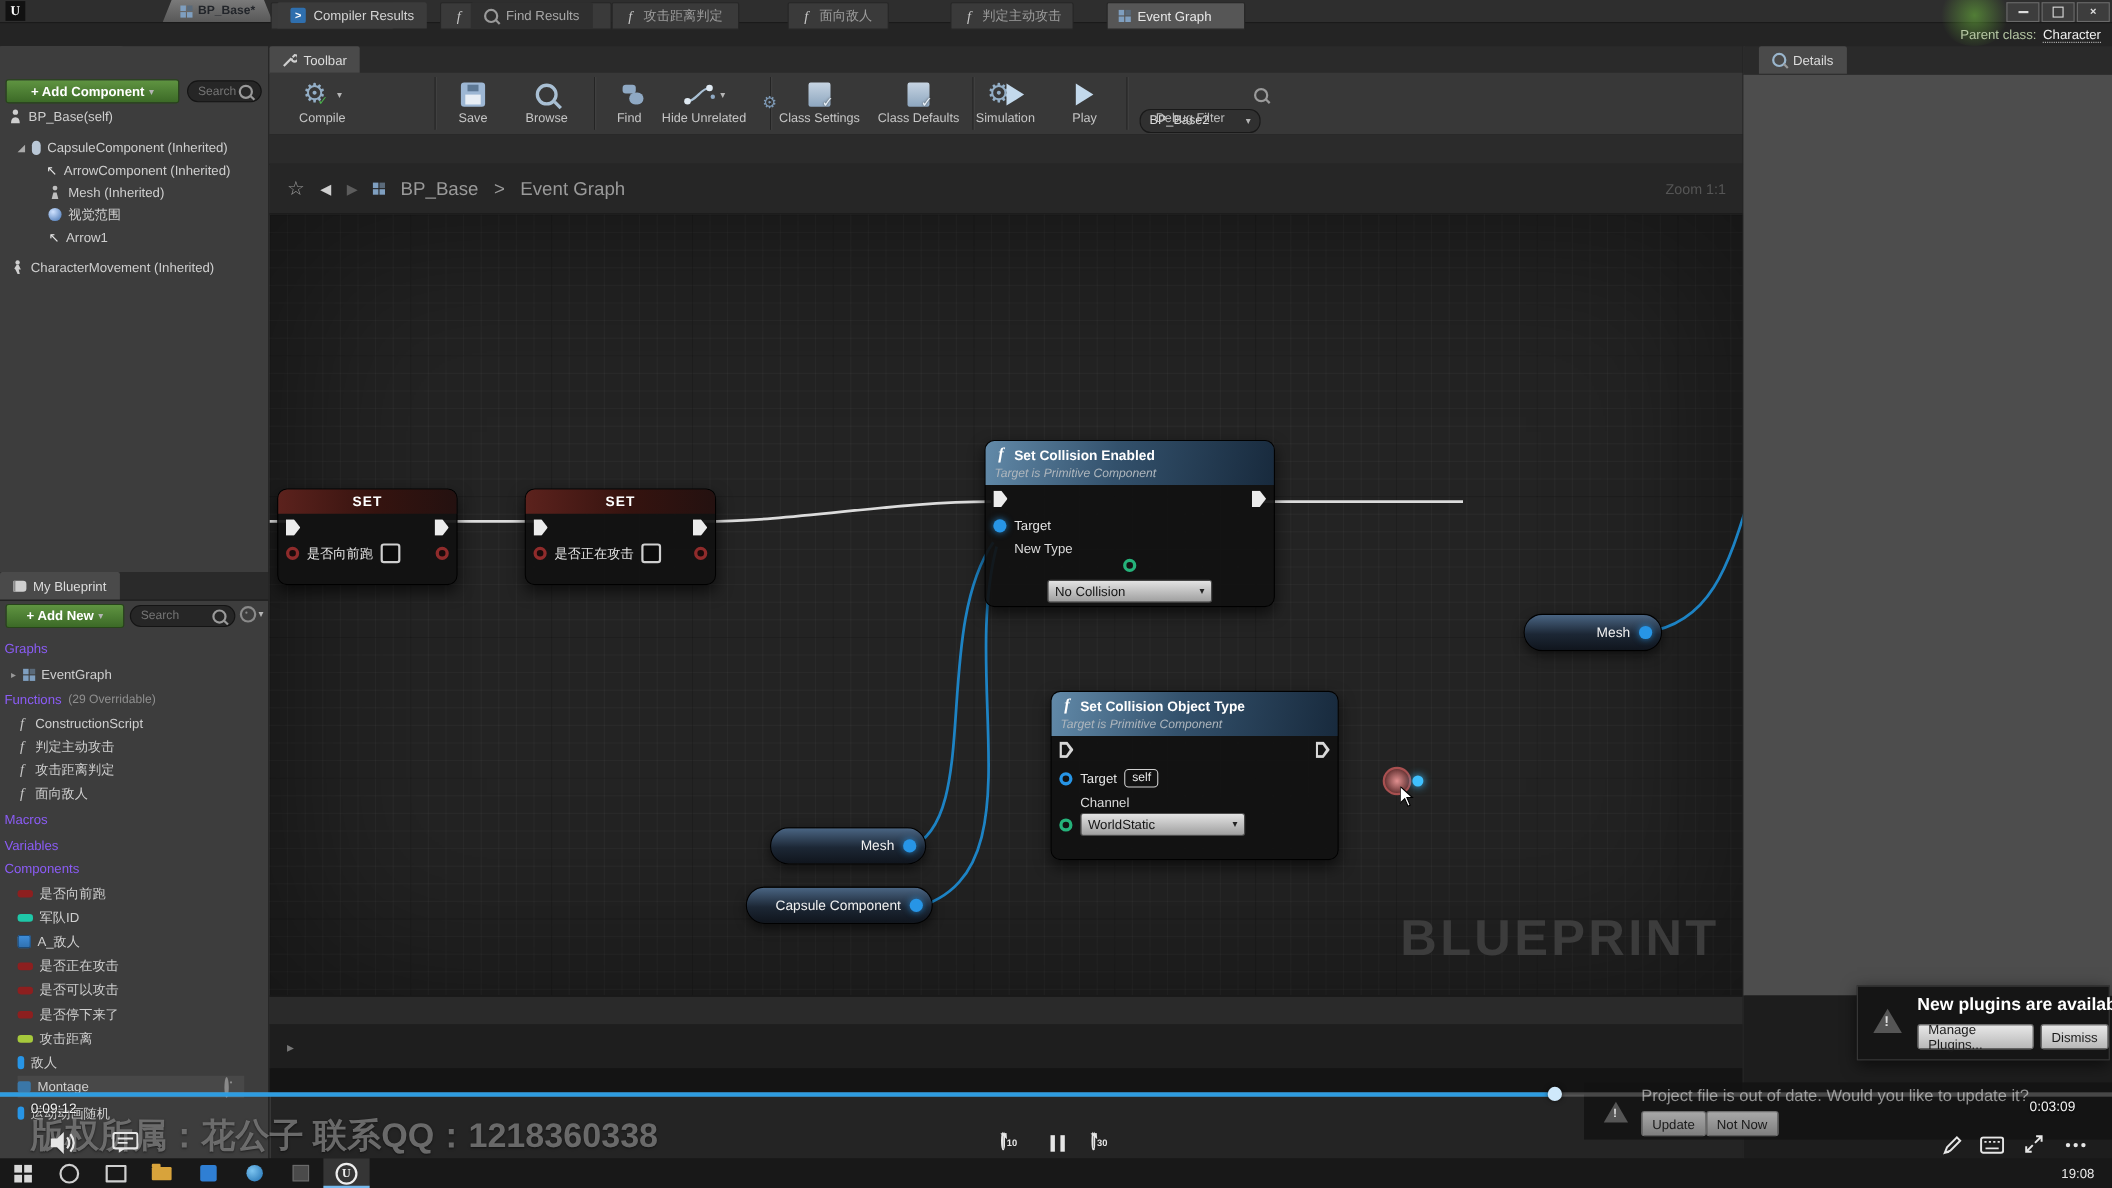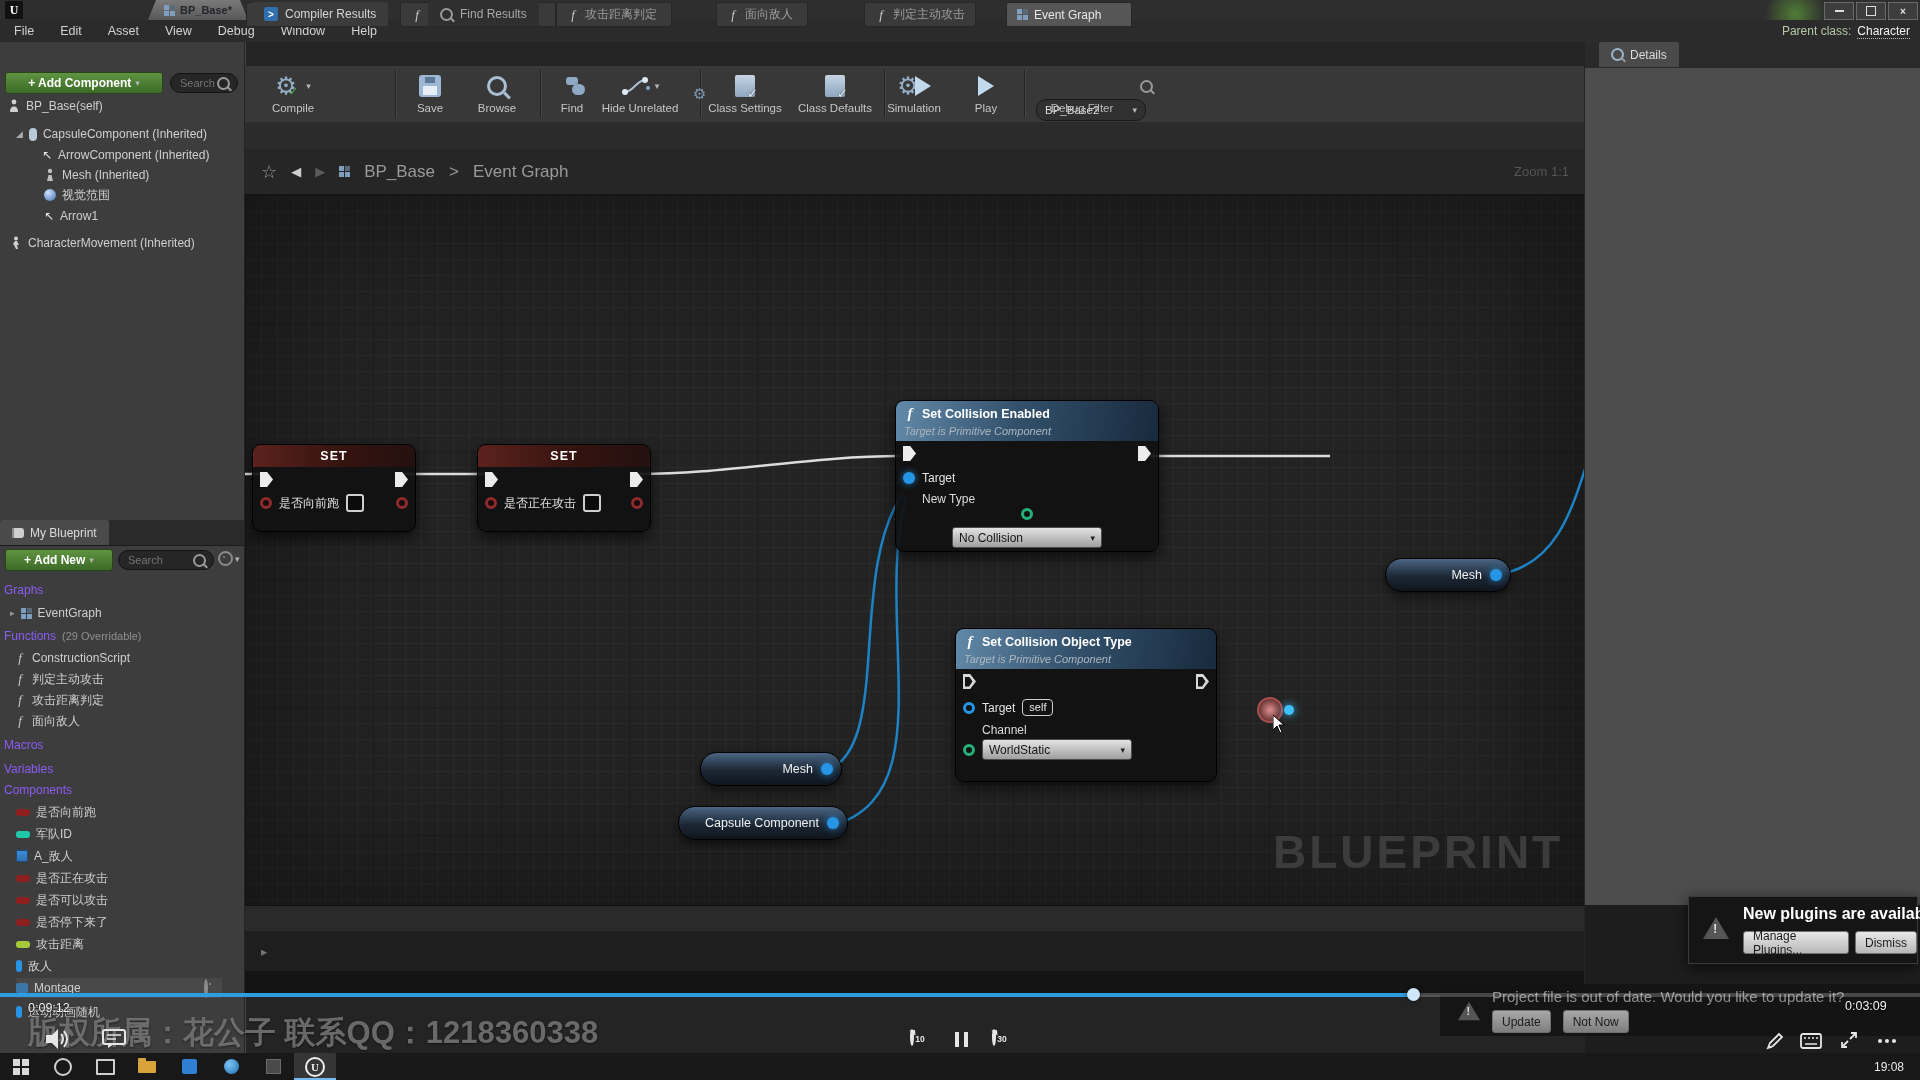--- a/index.html
+++ b/index.html
@@ -197,29 +197,20 @@
   </div>
   <div class="abs glow"></div>
   <div class="abs winbtn" style="left:1824px;">
       <i style="width:9px;height:2px;background:#ddd;"></i>
     </div>
   <div class="abs winbtn" style="left:1856px;">
       <i style="width:8px;height:8px;border:1.5px solid #ddd;"></i>
     </div>
   <div class="abs winbtn" style="left:1888px;">×</div>
 
-  <div class="abs menubar">
-    <span>File</span>
-    <span>Edit</span>
-    <span>Asset</span>
-    <span>View</span>
-    <span>Debug</span>
-    <span>Window</span>
-    <span>Help</span>
-  </div>
   <div class="abs parentclass">
     <span>Parent class:</span><b>Character</b>
   </div>
 
   <div class="abs tabstrip" style="left:0;top:42px;width:244px;height:25px;">
     <span class="ptab">
       <span style="display:flex;gap:1px;">
           <i style="width:4px;height:4px;border-radius:50%;background:#c77;"></i>
           <i style="width:4px;height:4px;border-radius:50%;background:#9ab;"></i>
           <i style="width:4px;height:4px;border-radius:50%;background:#8a8;"></i>
@@ -387,20 +378,28 @@
       <span>Montage</span>
     <span class="plus" style="margin-right:14px;"><span class="eye"></span></span>
   </div>
   <div class="trow" style="top:1002px;left:16px;">
     <span class="vicon v-obj"></span>
       <span>运动动画随机</span>
   </div>
 
   <div class="abs vline" style="left:244px;top:42px;height:1011px;"></div>
 
+  <div class="abs toolstrip">
+    <span class="ptab">
+      <svg width="13" height="13" viewBox="0 0 13 13">
+          <path d="M1 12 L8 5 M8 5 a3 3 0 1 0 3-3 L9 4" stroke="#cfcfcf" stroke-width="2" fill="none"></path>
+        </svg>
+      <span>Toolbar</span>
+    </span>
+  </div>
   <div class="abs toolbody"></div>
 
   <div class="tbtn" style="left:250px;top:70px;width:86px;">
     <div class="tico">
         <span class="gear">⚙</span>
         <span style="color:#4cb04c;font-weight:bold;margin-left:-8px;margin-top:10px;">✓</span>
       <span class="caret" style="margin-left:8px;">▾</span>
       </div>
     <div>Compile</div>
   </div>
@@ -672,21 +671,21 @@
     <div class="abs warn" style="left:14px;top:20px;"></div>
     <div class="abs" style="left:54px;top:8px;color:#fff;font-size:16px;font-weight:bold;white-space:nowrap;">New plugins are available</div>
     <div class="abs" style="left:54px;top:34px;display:flex;gap:6px;">
       <span class="graybtn">Manage Plugins...</span>
       <span class="graybtn">Dismiss</span>
     </div>
   </div>
   <div class="abs" style="left:1440px;top:984px;width:480px;height:52px;background:rgba(18,18,18,.82);">
     <div class="abs warn" style="left:16px;top:16px;transform:scale(.85);"></div>
     <div class="abs" style="left:52px;top:4px;color:#8f8f8f;font-size:15px;white-space:nowrap;">Project file is out of date. Would you like to update it?</div>
-    <div class="abs" style="left:52px;top:26px;display:flex;gap:12px;">
+    <div class="abs" style="left:52px;top:26px;display:flex;gap:0;">
       <span class="graybtn dim2">Update</span>
       <span class="graybtn dim2">Not Now</span>
     </div>
   </div>
 
   <div class="abs ptrack"></div>
   <div class="abs pfill"></div>
   <div class="abs pknob"></div>
   <div class="abs ptime" style="left:28px;top:1001px;text-align:right;">0:09:12</div>
   <div class="abs ptime" style="left:1845px;top:999px;">0:03:09</div>

